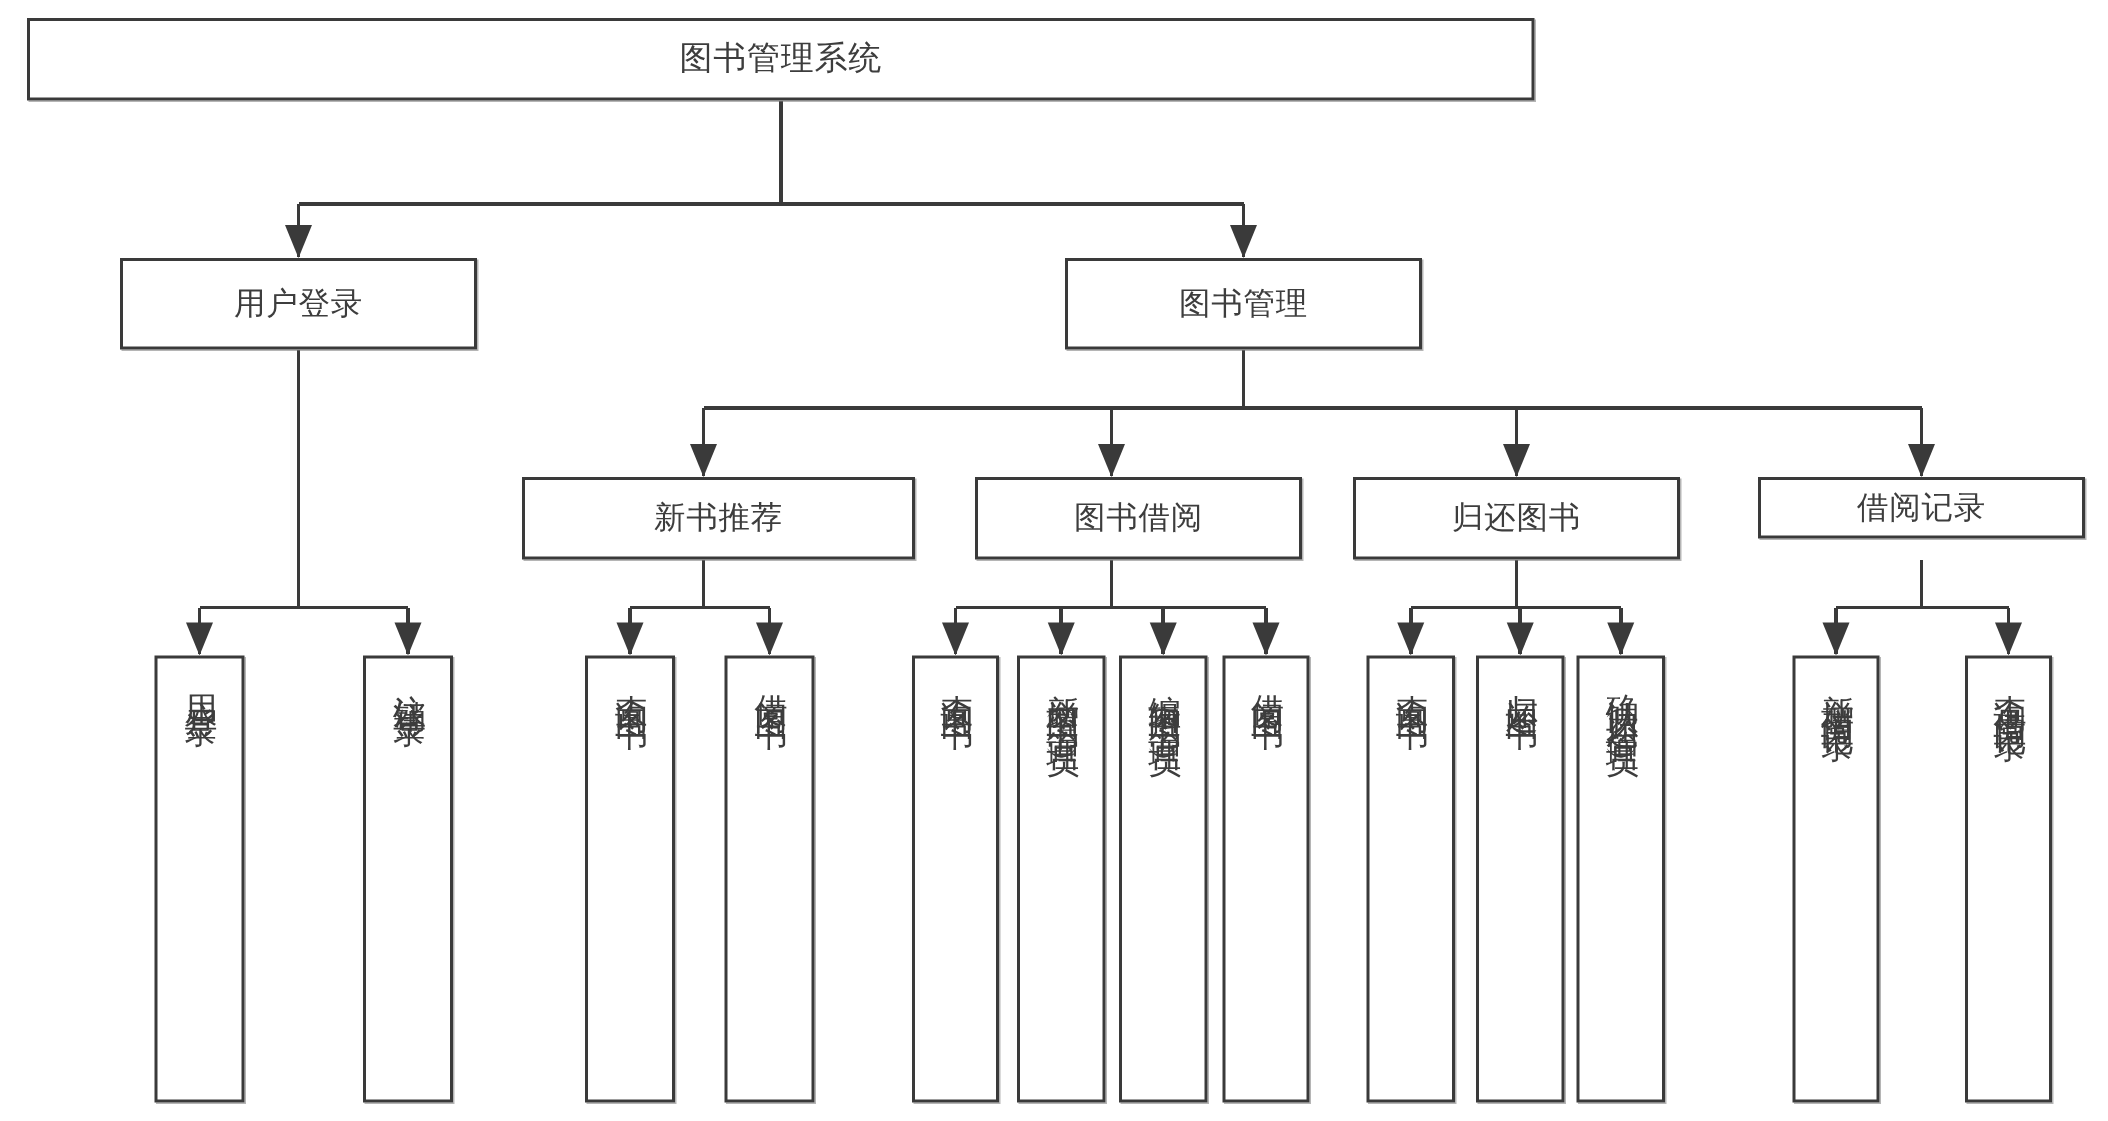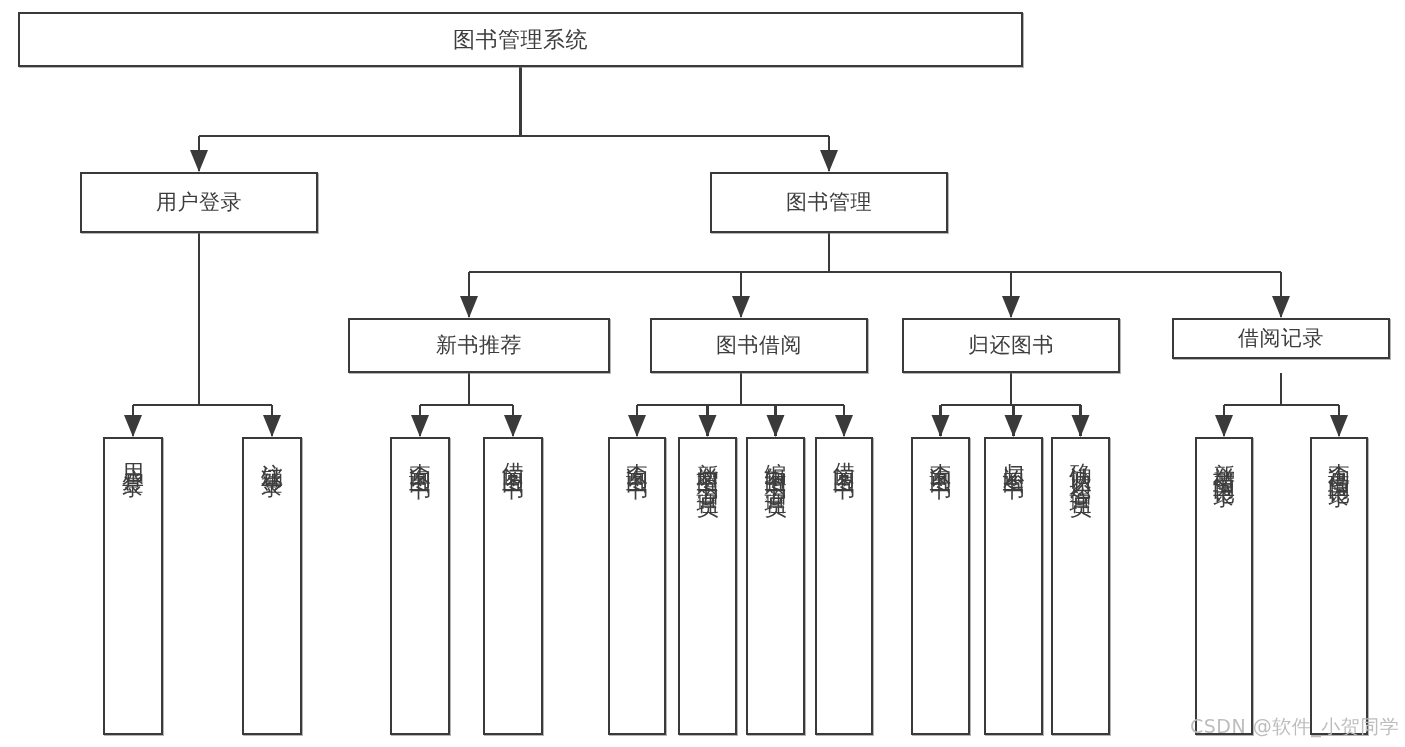--- a/index.html
+++ b/index.html
@@ -190,14 +190,13 @@
       <div class="node-box vert" style="left: 1051px; top: 437px; width: 59px; height: 298px;">
         <span class="node-label">确认归还（管理员）</span>
       </div>
       <div class="node-box vert" style="left: 1195px; top: 437px; width: 58px; height: 298px;">
         <span class="node-label">新增借阅记录</span>
       </div>
       <div class="node-box vert" style="left: 1310px; top: 437px; width: 58px; height: 298px;">
         <span class="node-label">查询借阅记录</span>
       </div>
     </div>
-  <div class="watermark" style="left: 1190px; top: 714px;">CSDN @软件_小贺同学</div>
 </div>
 
 </body></html>

